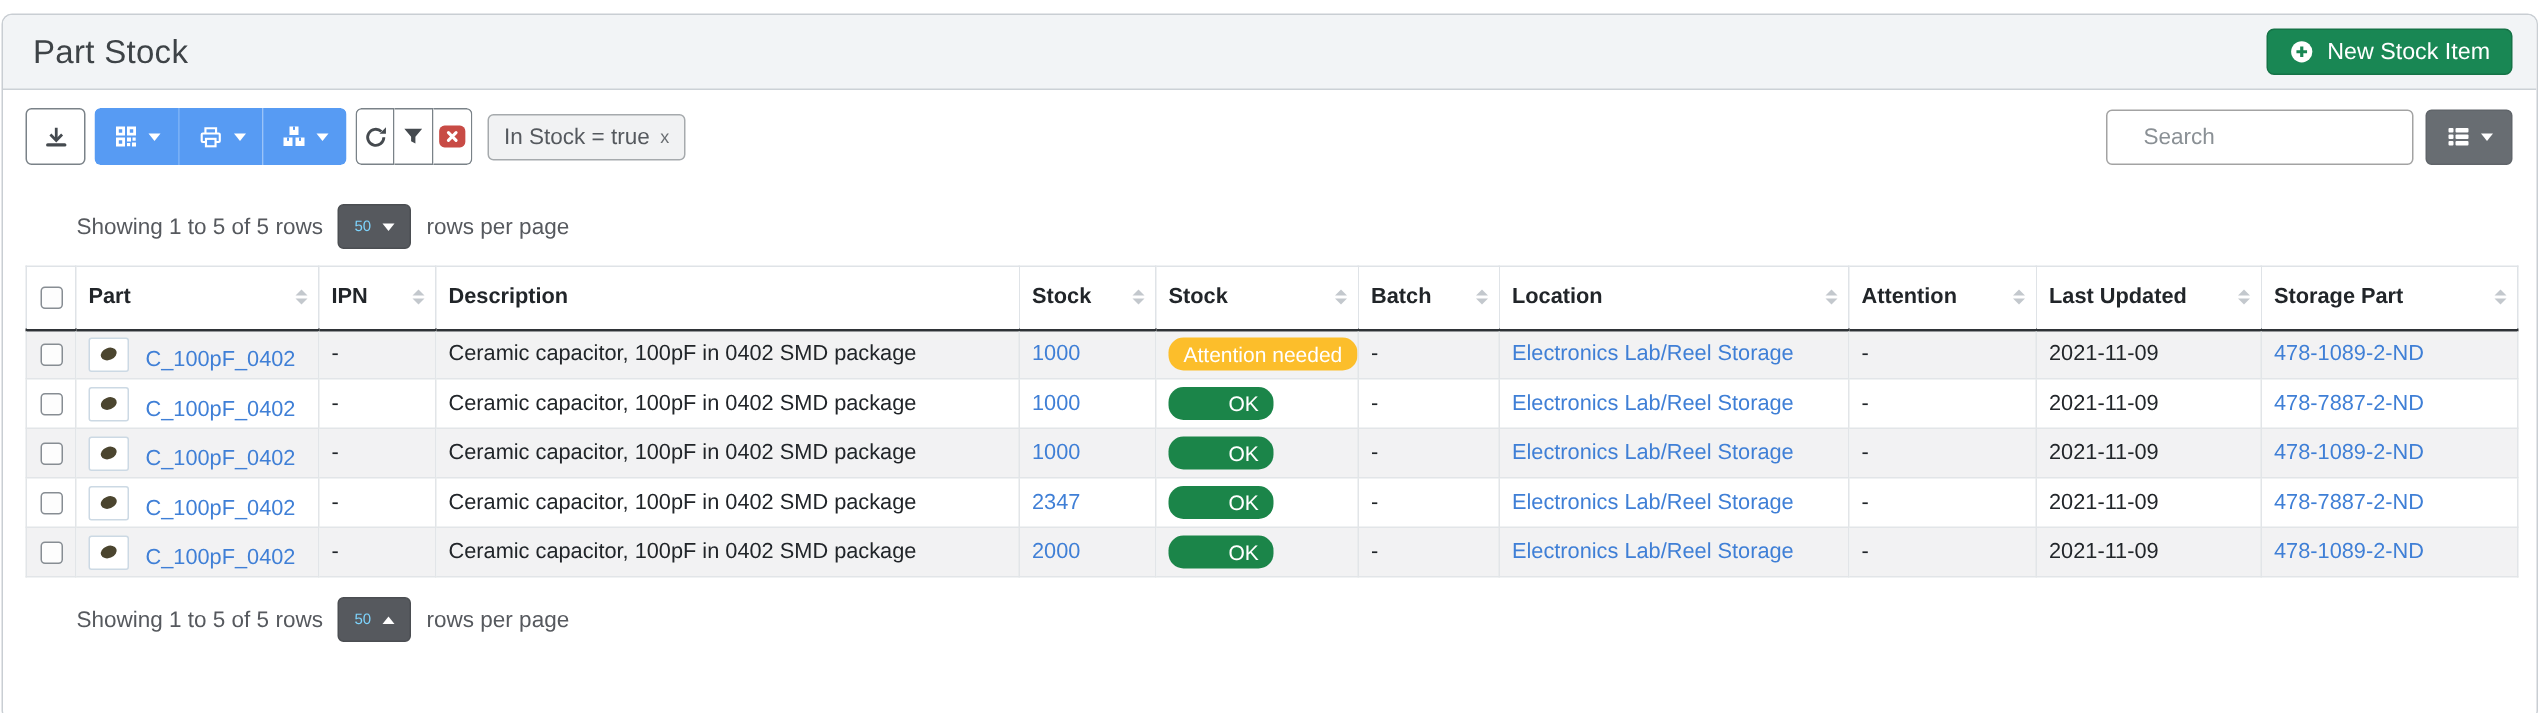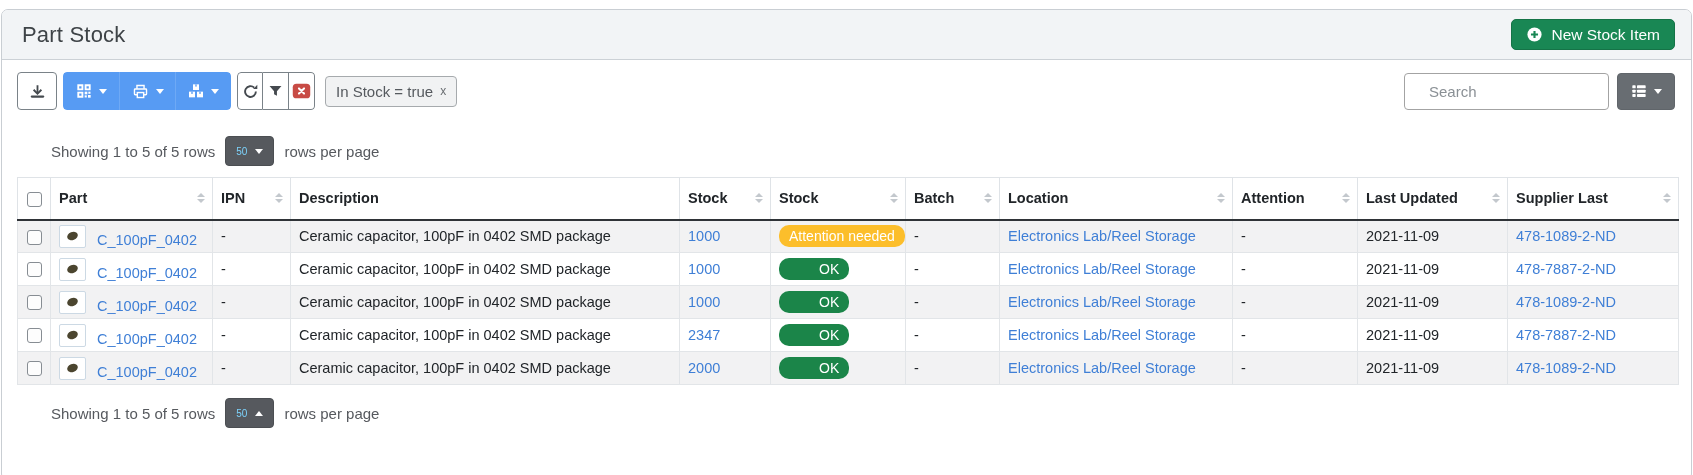--- a/index.html
+++ b/index.html
@@ -296,21 +296,21 @@
               </span>
             </th>
           <th>
               <span class="th-inner">Last Updated</span>
               <span class="sort-icon">
                 <i class="up"></i>
                 <i class="dn"></i>
               </span>
             </th>
           <th>
-              <span class="th-inner">Supplier Last</span>
+              <span class="th-inner">Storage Part</span>
               <span class="sort-icon">
                 <i class="up"></i>
                 <i class="dn"></i>
               </span>
             </th>
         </tr>
       </thead>
       <tbody>
         <tr>
           <td class="cb"><span class="checkbox"></span></td>

